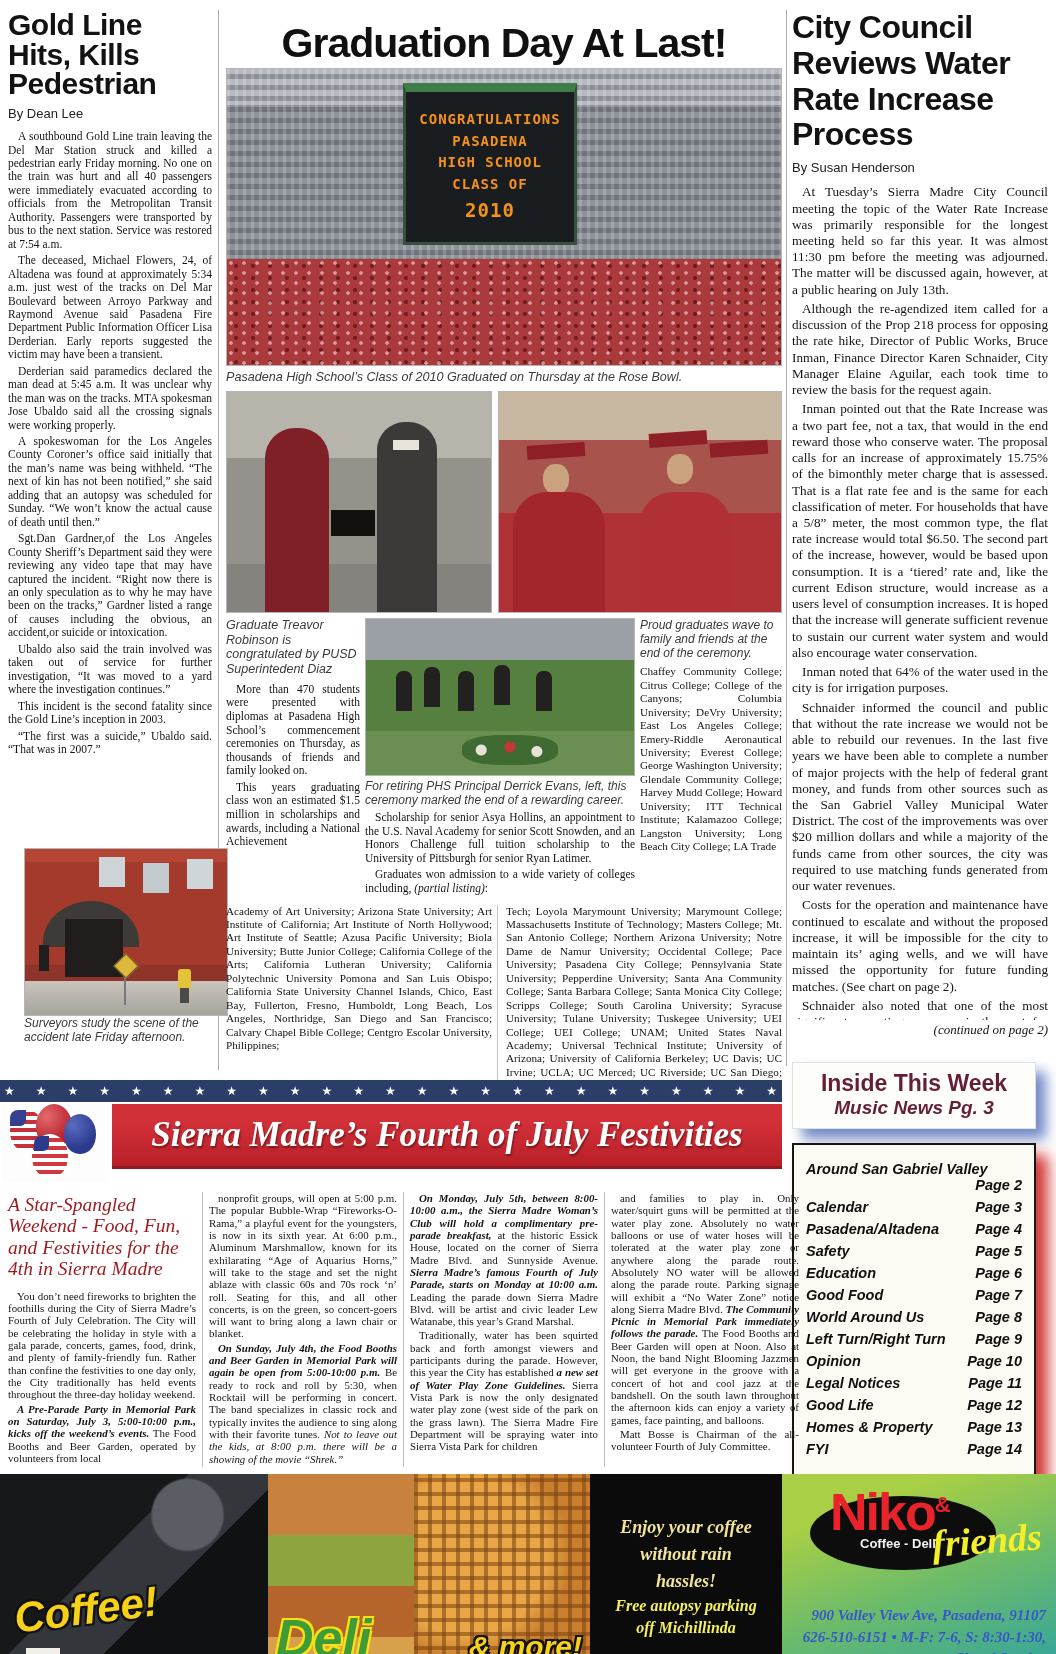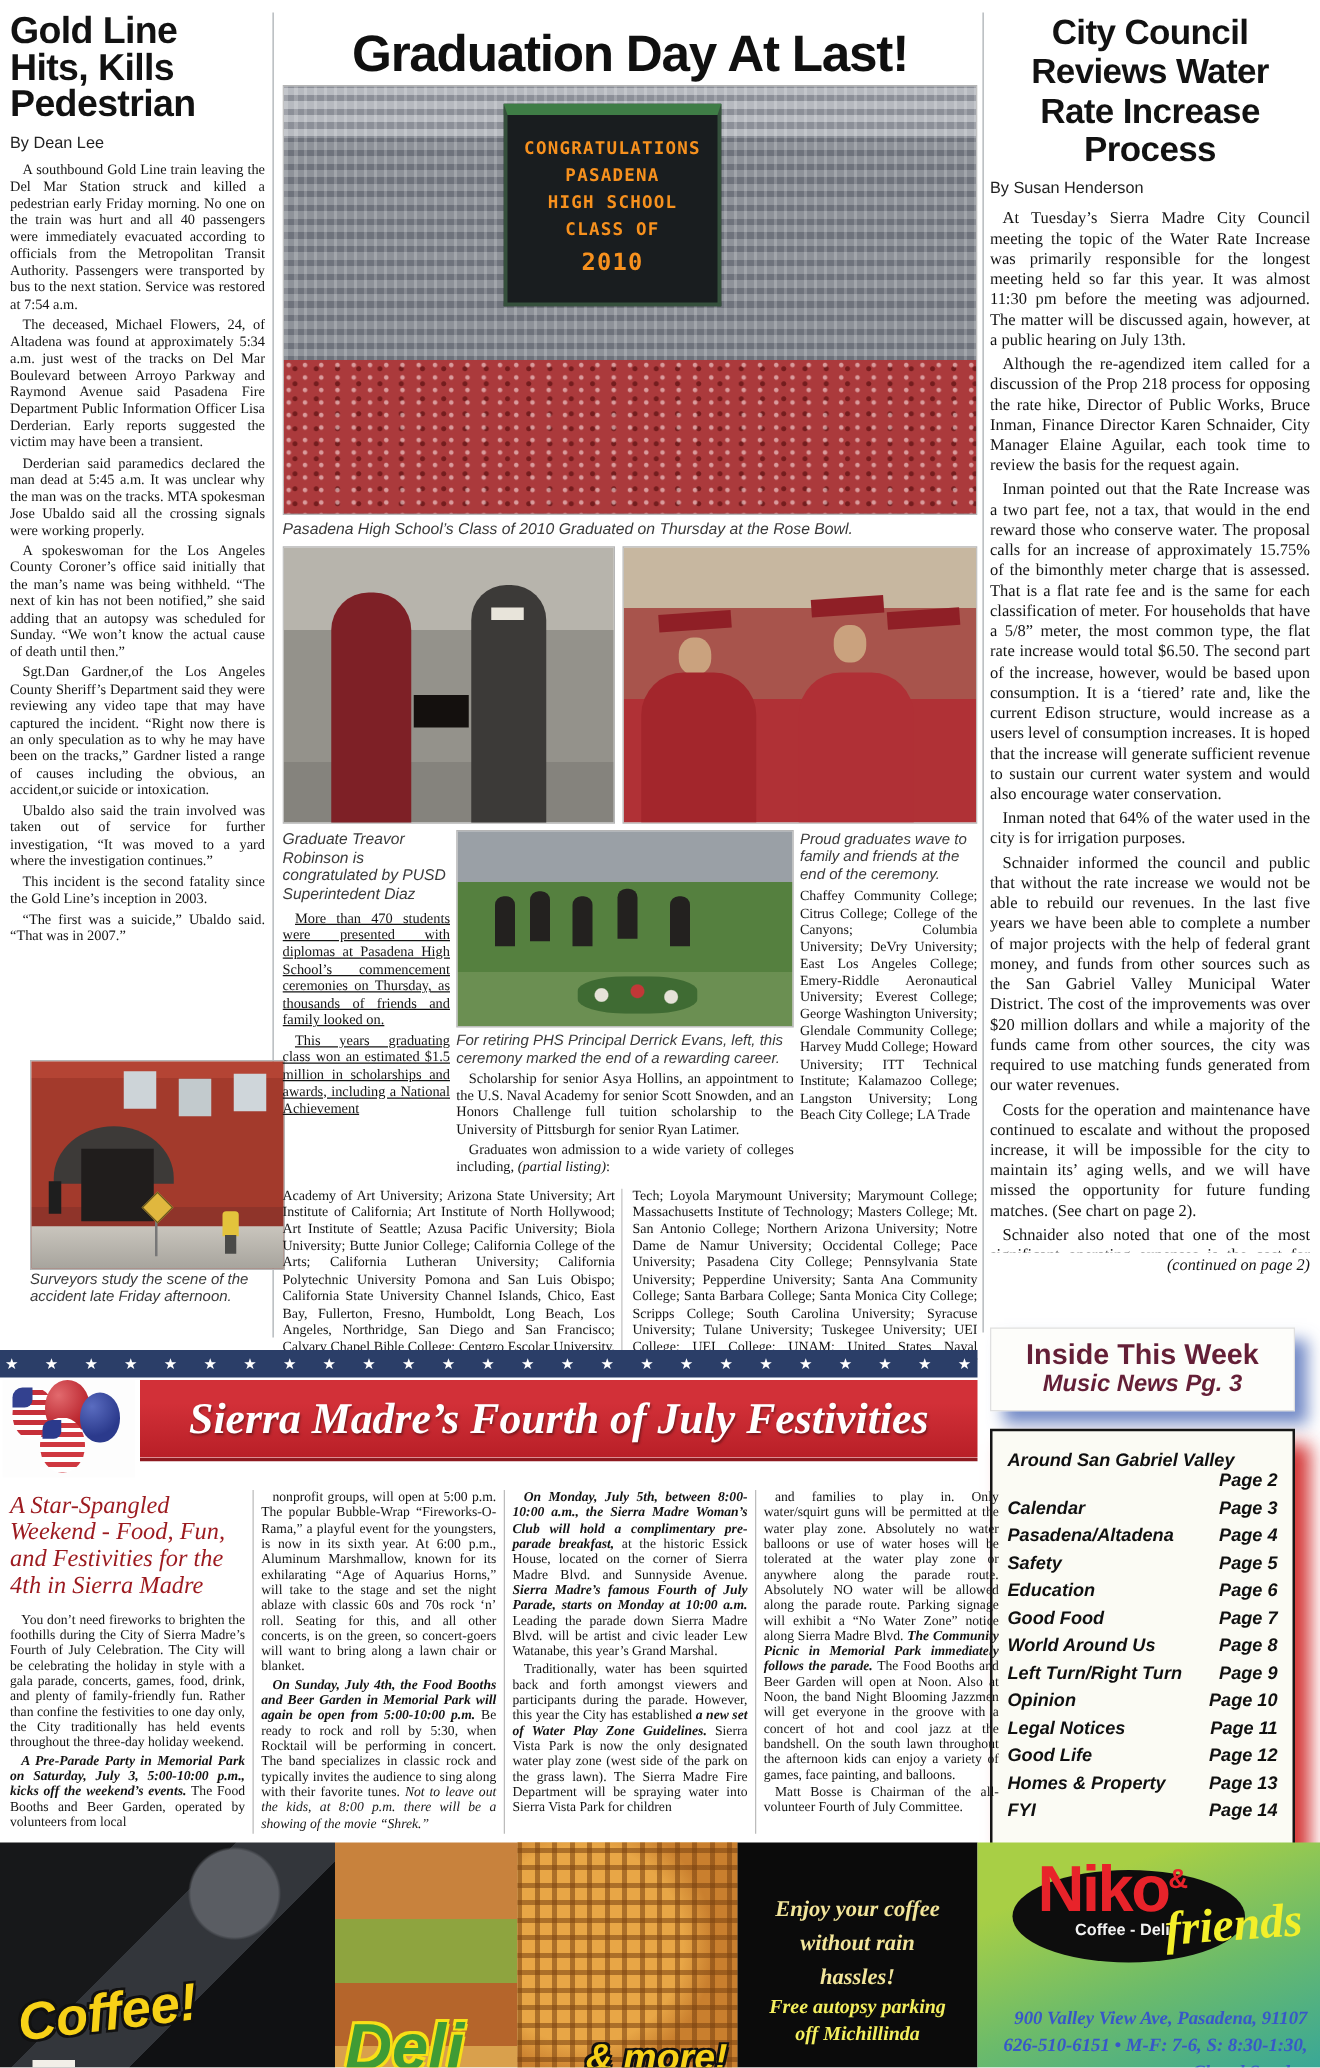--- a/index.html
+++ b/index.html
@@ -34,21 +34,21 @@
   .ps-legs{position:absolute;right:38px;bottom:12px;width:9px;height:15px;background:#4a4a48;}
   .ps-sign{position:absolute;left:92px;bottom:40px;width:16px;height:16px;background:#e0b73e;border:1px solid #6b5a20;transform:rotate(45deg);}
   .ps-pole{position:absolute;left:99px;bottom:10px;width:2px;height:34px;background:#777;}
   .ps-signal{position:absolute;left:14px;top:96px;width:10px;height:26px;background:#1e1e1e;}
   .ps-win{position:absolute;right:14px;top:10px;width:26px;height:30px;background:#cfd6da;box-shadow:-44px 4px 0 #c2cacd, -88px -2px 0 #cdd4d8;}
 
   
   .center-col{position:absolute;left:226px;top:22px;width:556px;height:1078px;overflow:hidden;}
   .main-headline{font-family:"Liberation Sans",sans-serif;font-weight:800;font-size:41px;
                  letter-spacing:-1px;line-height:1.05;text-align:center;color:#101010;}
-  .photo-main{width:556px;height:344px;margin-top:3px;
+  .photo-main{width:556px;height:298px;margin-top:3px;
      background:
        repeating-linear-gradient(90deg,rgba(255,255,255,.18) 0 3px,rgba(0,0,0,0) 3px 8px),
        repeating-linear-gradient(0deg,rgba(30,35,50,.28) 0 5px,rgba(0,0,0,0) 5px 11px),
        linear-gradient(180deg,#b6b9bf 0 12%,#8e9299 12% 64%,#7d8288 64%);}
   .crowd-red{position:absolute;left:0;bottom:0;width:100%;height:36%;
      background-image:
        radial-gradient(circle at 4px 4px,rgba(255,235,235,.55) 1.4px,rgba(0,0,0,0) 2.2px),
        radial-gradient(circle at 9px 7px,rgba(70,5,5,.55) 1.6px,rgba(0,0,0,0) 2.4px);
      background-size:13px 10px,17px 12px;background-color:#ab3a3c;}
   .scoreboard{position:absolute;left:176px;top:14px;width:168px;height:150px;background:#191d1f;
@@ -65,42 +65,42 @@
   .pd-dip{position:absolute;left:104px;top:118px;width:44px;height:26px;background:#14100e;}
   .photo-waving{flex:1;height:222px;background:linear-gradient(180deg,#c7b7a0 0 22%,#a8544c 22% 55%,#b03136 55%);}
   .pw-cap{position:absolute;width:58px;height:14px;background:#8f1f26;transform:rotate(-4deg);}
   .pw-c1{left:28px;top:52px;} .pw-c2{left:150px;top:40px;box-shadow:60px 14px 0 #8f1f26;}
   .pw-face{position:absolute;width:26px;height:30px;background:#caa27e;border-radius:45%;}
   .pw-f1{left:44px;top:72px;} .pw-f2{left:168px;top:62px;}
   .pw-gown{position:absolute;width:92px;height:120px;background:#a3262c;border-radius:34px 34px 0 0;bottom:0;}
   .pw-g1{left:14px;} .pw-g2{left:140px;background:#b03036;}
   .rowC{display:flex;gap:5px;margin-top:5px;}
   .cNarrow{width:134px;flex:none;}
-  .cNarrow .body{font-size:11.5px;line-height:1.18;margin-top:6px;text-decoration:underline;}
+  .cNarrow .body{font-size:11.5px;line-height:1.18;margin-top:6px;}
   .cNarrow .caption{font-size:12.5px;}
   .cMid{width:270px;flex:none;}
   .cMid .body{font-size:11.5px;line-height:1.18;margin-top:4px;}
   .photo-procession{width:270px;height:158px;background:linear-gradient(180deg,#9aa0a6 0 26%,#55803f 26% 72%,#6b8f52 72%);}
   .pp-fig{position:absolute;width:16px;height:40px;background:#23211f;border-radius:7px 7px 0 0;top:52px;}
   .pp-1{left:30px;} .pp-2{left:58px;top:48px;} .pp-3{left:92px;} .pp-4{left:128px;top:46px;} .pp-5{left:170px;}
   .pp-flowers{position:absolute;left:96px;bottom:10px;width:96px;height:30px;border-radius:40%;
      background:radial-gradient(circle at 20% 50%,#e6e2d8 5px,rgba(0,0,0,0) 6px),
                 radial-gradient(circle at 50% 40%,#c23737 5px,rgba(0,0,0,0) 6px),
                 radial-gradient(circle at 78% 55%,#e6e2d8 5px,rgba(0,0,0,0) 6px),#3f6b33;}
   .cMid .caption{margin-top:3px;}
   .cRight{flex:1;}
   .cRight .body{font-size:11.2px;line-height:1.2;margin-top:5px;}
   .rowE{display:flex;gap:8px;margin-top:6px;}
   .rowE .body{font-size:11.2px;line-height:1.2;}
   .eLeft{width:266px;flex:none;border-right:1px solid #c2c2c2;padding-right:5px;}
   .eRight{flex:1;}
 
   
   .right-rail{position:absolute;left:792px;top:10px;width:256px;height:1534px;}
-  .right-rail .headline{font-size:28px;line-height:1.12;text-align:center;}
+  .right-rail .headline{font-size:32px;line-height:1.12;}
   .ra-body{font-size:13.2px;line-height:1.23;max-height:836px;overflow:hidden;}
   .continued{text-align:right;font-size:13px;margin-top:2px;}
   .inside-wrap{position:absolute;left:0;top:1052px;width:256px;}
   .inside-header{background:#fdfdfa;border:1px solid #e0e0e0;padding:7px 6px 9px;text-align:center;
      box-shadow:10px 10px 12px rgba(70,100,180,.75);margin-right:12px;}
   .in-title{font-family:"Liberation Sans",sans-serif;font-weight:800;font-size:23px;color:#641f37;}
   .in-sub{font-family:"Liberation Sans",sans-serif;font-weight:700;font-style:italic;font-size:19px;color:#641f37;}
   .index-box{margin-top:14px;margin-right:12px;background:#fbfbf4;border:2px solid #161616;
      padding:10px 12px 12px;box-shadow:12px 12px 14px rgba(205,20,20,.85);min-height:340px;}
   .idx-row{display:flex;flex-wrap:wrap;justify-content:space-between;align-items:baseline;

